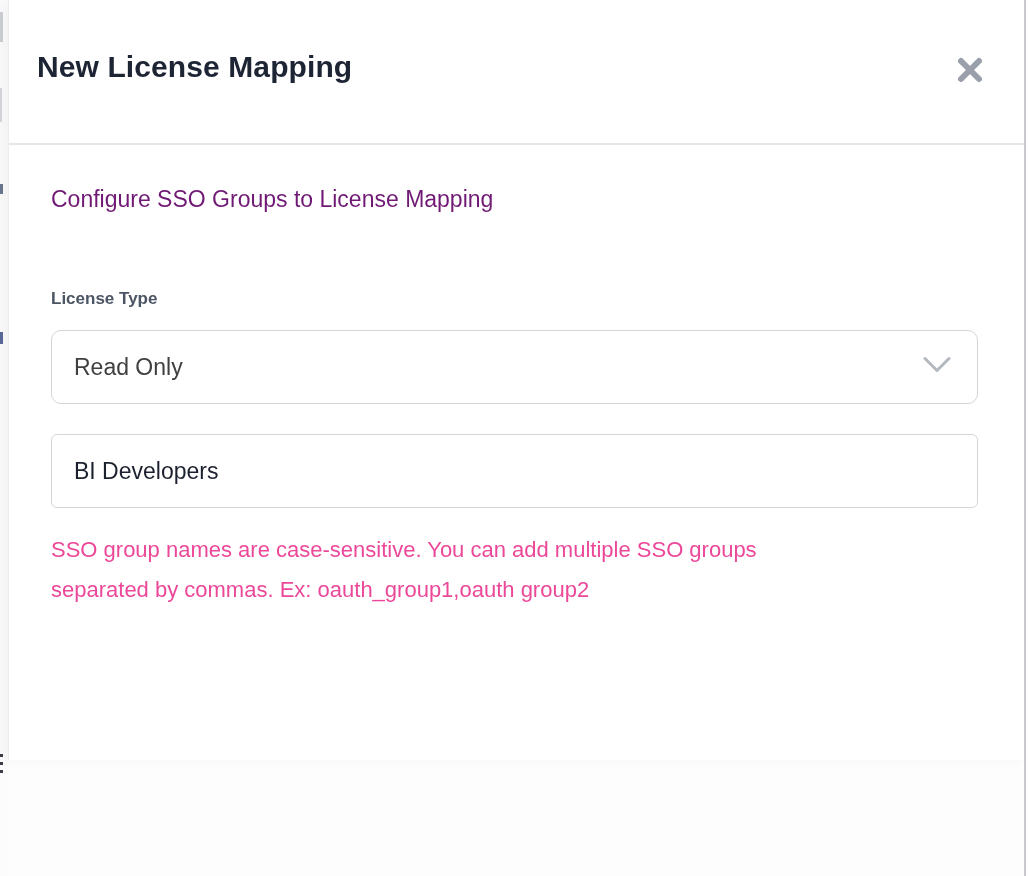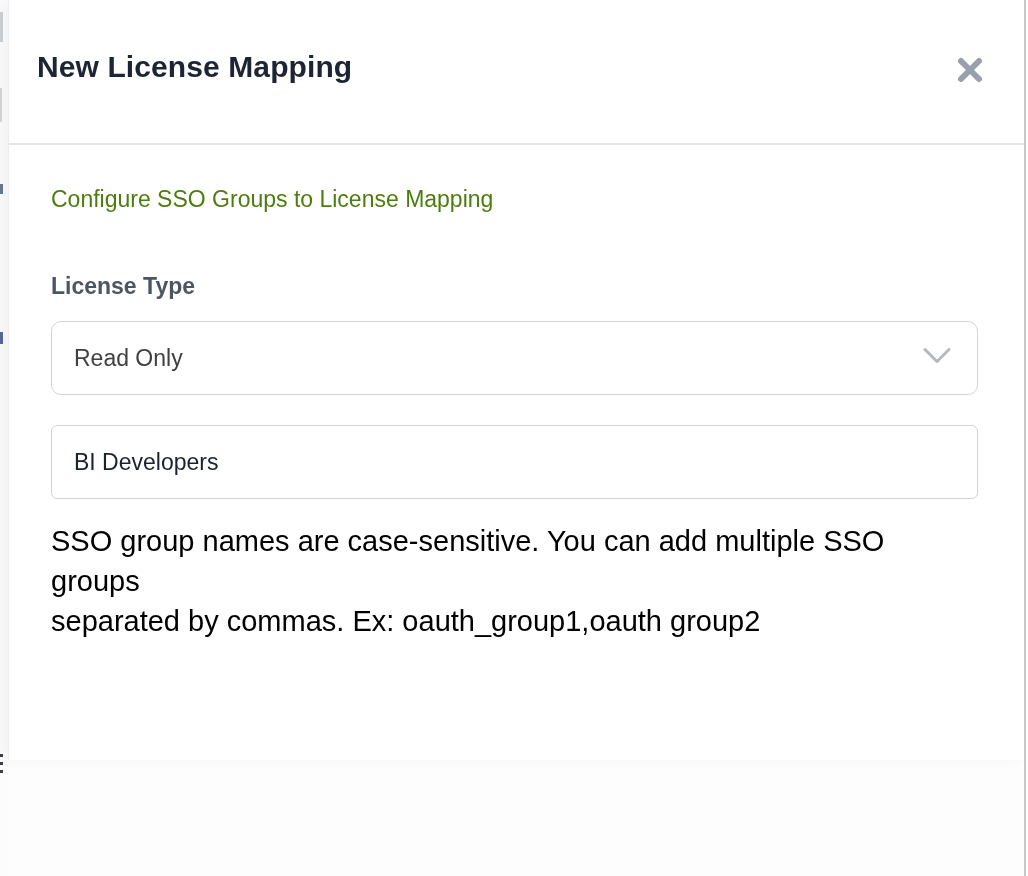--- a/index.html
+++ b/index.html
@@ -77,26 +77,26 @@
     align-items: center;
     justify-content: center;
   }
 
   .modal-body {
     padding: 0 48px 0 42px;
   }
   .subtitle {
     margin-top: 41px;
     font-size: 23px;
-    color: #4d7c0f;
+    color: #701a75;
   }
   .field-label {
     display: block;
-    margin-top: 60px;
-    font-size: 23px;
+    margin-top: 76px;
+    font-size: 17px;
     font-weight: 700;
     color: #4b5563;
   }
   .select-box {
     position: relative;
     margin-top: 21px;
     height: 74px;
     border: 1.5px solid #d4d5d9;
     border-radius: 10px;
     background: #ffffff;
@@ -127,23 +127,23 @@
     background: #ffffff;
     box-sizing: border-box;
     padding: 0 22px;
     font-family: "Liberation Sans", "DejaVu Sans", sans-serif;
     font-size: 23px;
     color: #1b212e;
     outline: none;
   }
   .helper {
     margin-top: 22px;
-    font-size: 29px;
+    font-size: 22px;
     line-height: 40px;
-    color: #000000;
+    color: #ec4899;
   }
 </style>
 </head>
 <body>
 
 <div class="stage">
 
   <div class="page-sliver">
     <div class="sliver-frag frag-a"></div>
     <div class="sliver-frag frag-b"></div>

